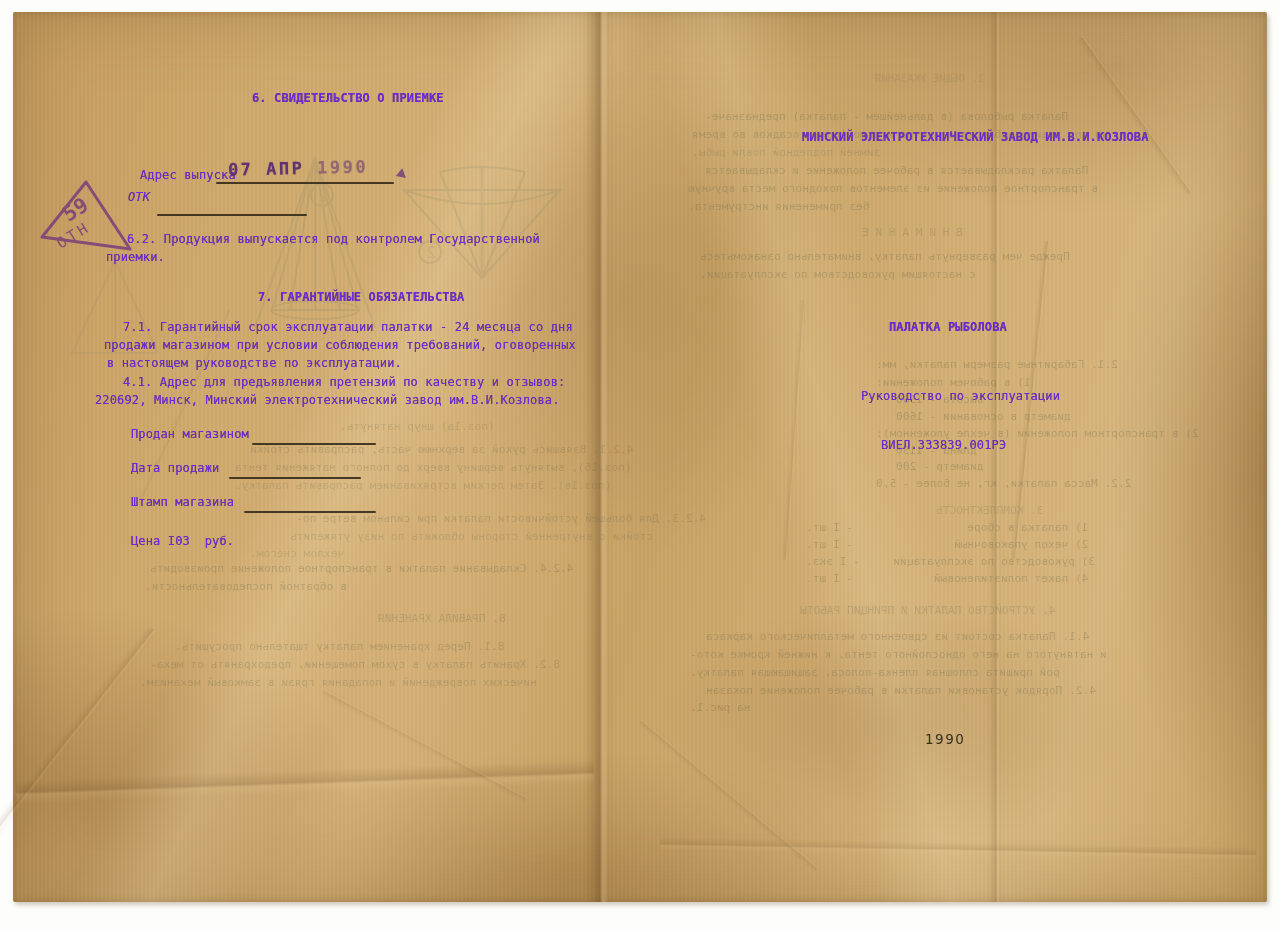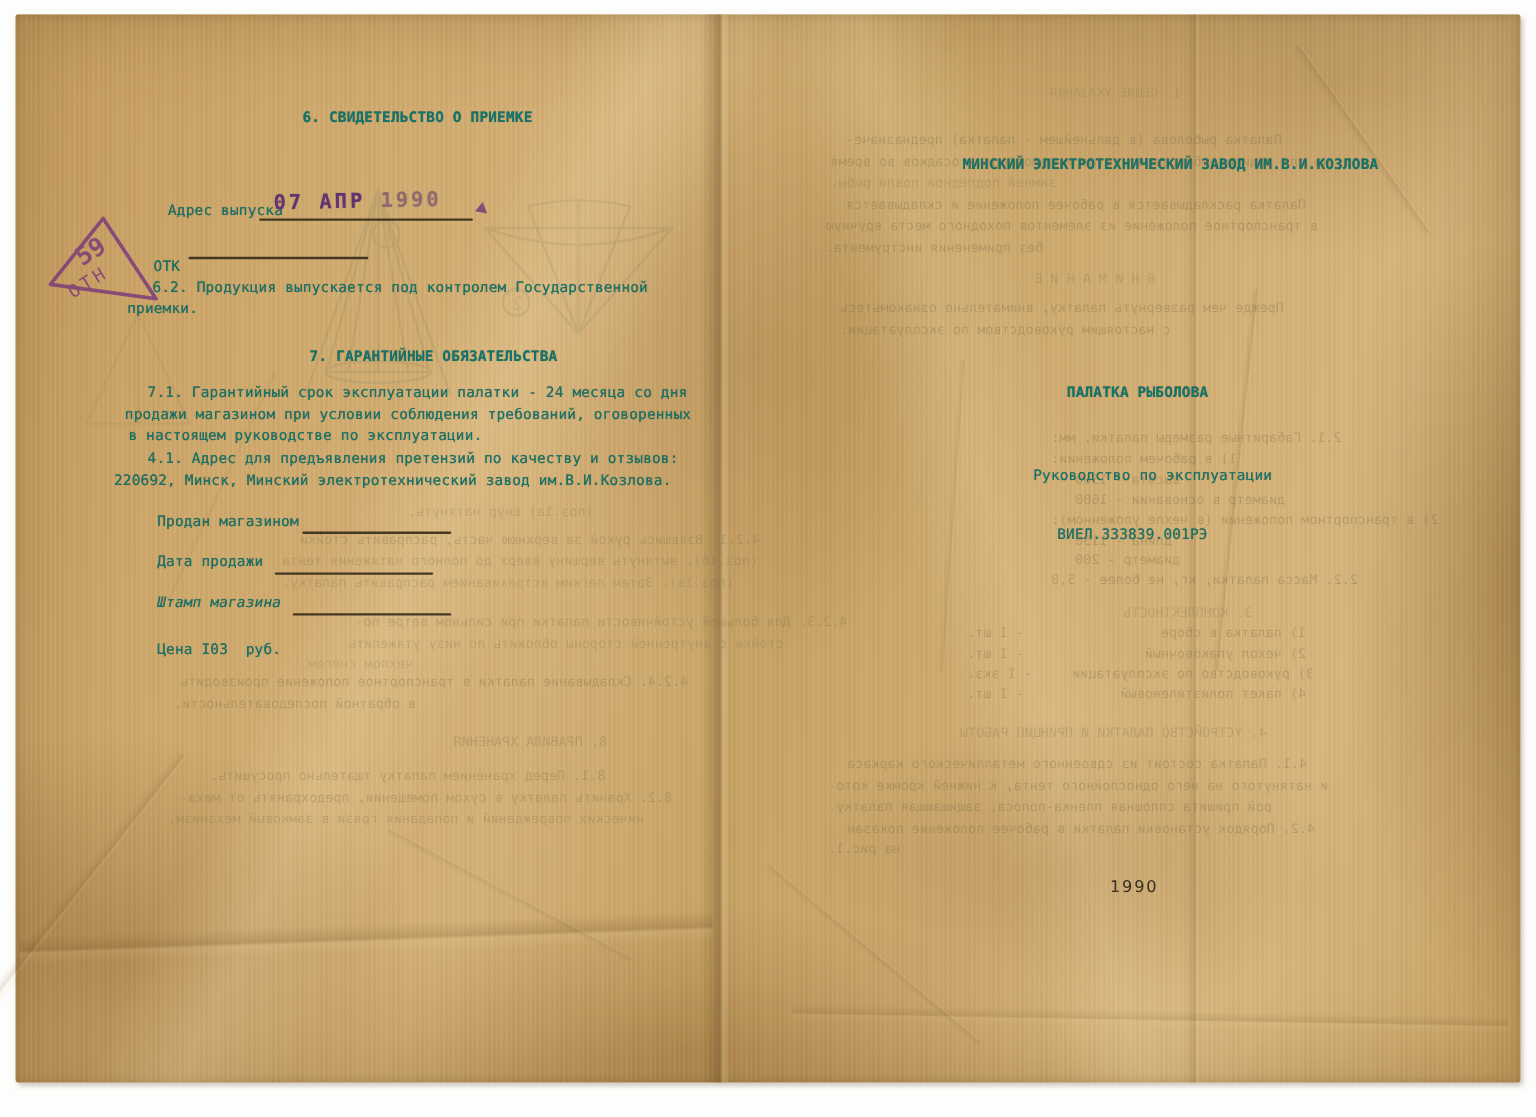--- a/index.html
+++ b/index.html
@@ -19,21 +19,21 @@
            radial-gradient(ellipse 380px 200px at 70% 80%, rgba(142,106,48,.18), transparent 62%);
          mix-blend-mode:multiply;}
   .paper::after{content:"";position:absolute;inset:0;border-radius:2px;
          background:
            repeating-linear-gradient(90deg, rgba(255,235,190,.05) 0 2px, rgba(120,88,40,.04) 2px 4px),
            linear-gradient(115deg, transparent 28%, rgba(255,238,196,.20) 33%, transparent 39%),
            linear-gradient(75deg, transparent 58%, rgba(255,240,200,.16) 63%, transparent 69%);}
   .crease{position:absolute;pointer-events:none;}
   .cv{background:linear-gradient(90deg, transparent 0%, rgba(105,72,30,.20) 30%, rgba(84,56,22,.34) 48%, rgba(238,216,164,.26) 60%, rgba(160,120,60,.10) 76%, transparent 100%);}
   .ch{background:linear-gradient(180deg, transparent 0%, rgba(105,72,30,.22) 32%, rgba(84,56,22,.30) 50%, rgba(238,216,164,.24) 62%, transparent 100%);}
-  .tw{position:absolute;font-size:12px;color:#0f766e;white-space:pre;
+  .tw{position:absolute;font-size:12px;color:#6d28d9;white-space:pre;
       text-shadow:0 0 .6px rgba(52,42,24,.6);letter-spacing:.15px;}
   .tw-b{font-weight:bold;}
   .g{position:absolute;font-size:11px;color:#6d6848;opacity:.30;white-space:pre;
      transform:scaleX(-1);filter:blur(.6px);letter-spacing:.1px;}
   .uline{position:absolute;height:2px;background:rgba(44,35,20,.85);border-radius:1px;}
   .stamp-date{position:absolute;font-size:17px;font-weight:bold;letter-spacing:2.5px;
       color:#613370;transform:rotate(-1.2deg);text-shadow:0 0 1px rgba(97,51,112,.55);}
   .stamp-date .faded{opacity:.55;}
   .stamp-arrow{position:absolute;width:0;height:0;border-left:9px solid #6b3a78;
       border-top:5px solid transparent;border-bottom:5px solid transparent;
@@ -92,21 +92,21 @@
   <div class="tw tw-b" style="left:252px;top:91px;">6. СВИДЕТЕЛЬСТВО О ПРИЕМКЕ</div>
 
   <div class="tw" style="left:140px;top:168px;">Адрес выпуска</div>
   <div class="stamp-date" style="left:228px;top:158px;">
     <span>07  АПР</span>
     <span class="faded">1990</span>
   </div>
   <div class="uline" style="left:216px;top:182px;width:178px;"></div>
   <div class="stamp-arrow" style="left:398px;top:170px;"></div>
 
-  <div class="tw" style="left:128px;top:215px;">ОТК</div>
+  <div class="tw" style="left:128px;top:190px;font-style:italic;">ОТК</div>
   <div class="uline" style="left:157px;top:214px;width:150px;"></div>
 
   <svg class="tri-stamp" style="left:34px;top:176px;" width="100" height="92" viewBox="0 0 100 92">
     <path d="M52 6 L96 73 L8 61 Z" fill="none" stroke="#7c4179" stroke-width="3" stroke-linejoin="round"></path>
     <text x="31" y="42" transform="rotate(-32 40 38)" font-size="21" font-weight="bold" fill="#7c4179" font-family="DejaVu Sans Mono, monospace">59</text>
     <text x="22" y="64" transform="rotate(-32 40 60)" font-size="15" letter-spacing="3" fill="#7c4179" font-family="DejaVu Sans Mono, monospace">ОТН</text>
   </svg>
 
   <div class="tw" style="left:127px;top:232px;">6.2. Продукция выпускается под контролем Государственной</div>
   <div class="tw" style="left:106px;top:250px;">приемки.</div>
@@ -115,21 +115,21 @@
   <div class="tw" style="left:123px;top:320px;">7.1. Гарантийный срок эксплуатации палатки - 24 месяца со дня</div>
   <div class="tw" style="left:104px;top:338px;">продажи магазином при условии соблюдения требований, оговоренных</div>
   <div class="tw" style="left:107px;top:356px;">в настоящем руководстве по эксплуатации.</div>
   <div class="tw" style="left:123px;top:375px;">4.1. Адрес для предъявления претензий по качеству и отзывов:</div>
   <div class="tw" style="left:95px;top:393px;">220692, Минск, Минский электротехнический завод им.В.И.Козлова.</div>
 
   <div class="tw" style="left:131px;top:427px;">Продан магазином</div>
   <div class="uline" style="left:252px;top:443px;width:124px;"></div>
   <div class="tw" style="left:131px;top:461px;">Дата продажи</div>
   <div class="uline" style="left:229px;top:477px;width:132px;"></div>
-  <div class="tw" style="left:131px;top:495px;font-style:italic;">Штамп магазина</div>
+  <div class="tw" style="left:131px;top:495px;">Штамп магазина</div>
   <div class="uline" style="left:244px;top:511px;width:132px;"></div>
   <div class="tw" style="left:131px;top:534px;">Цена I03  руб.</div>
 
   <div class="tw tw-b" style="left:802px;top:130px;">МИНСКИЙ ЭЛЕКТРОТЕХНИЧЕСКИЙ ЗАВОД ИМ.В.И.КОЗЛОВА</div>
   <div class="tw tw-b" style="left:889px;top:320px;">ПАЛАТКА РЫБОЛОВА</div>
   <div class="tw" style="left:861px;top:389px;">Руководство по эксплуатации</div>
   <div class="tw" style="left:881px;top:438px;">ВИЕЛ.333839.001РЭ</div>
   <div class="year" style="left:925px;top:731px;">1990</div>
 
   <div class="g" style="left:875px;top:72px;font-size:10.5px;opacity:.17;">1. ОБЩИЕ УКАЗАНИЯ</div>

